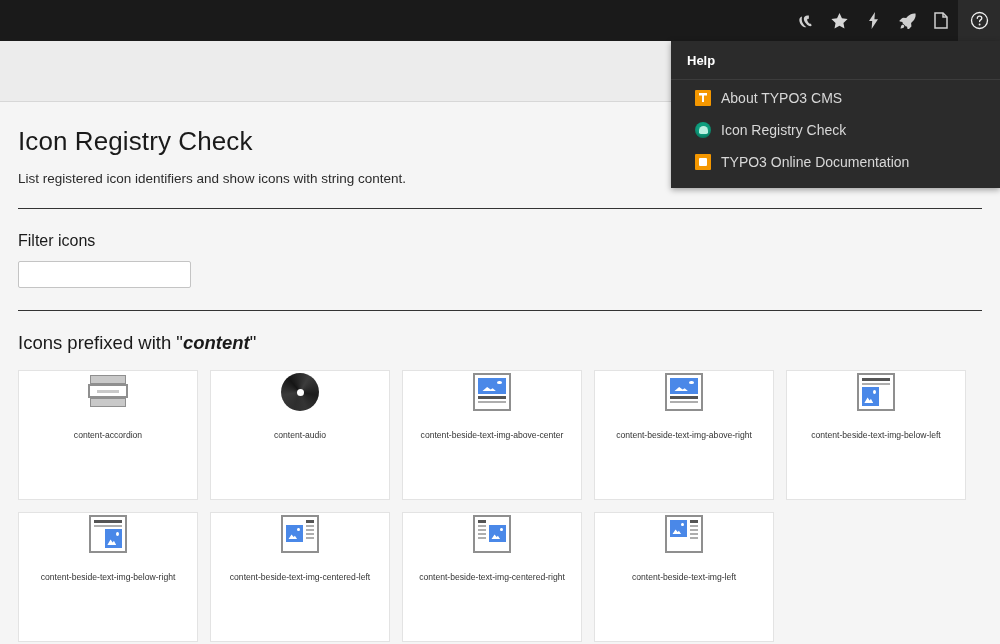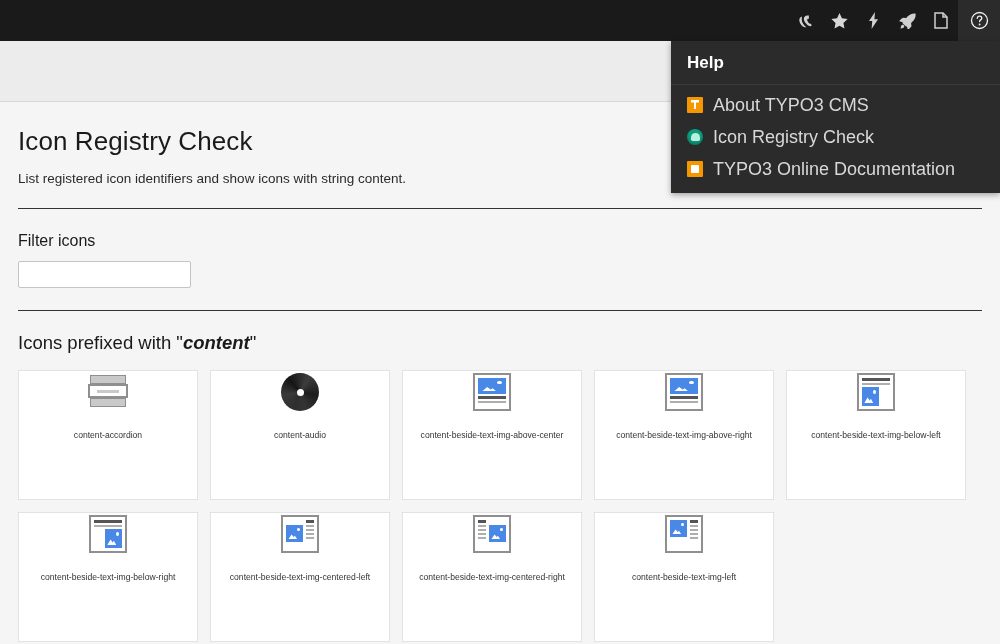--- a/index.html
+++ b/index.html
@@ -37,29 +37,29 @@
 
   
   .dropdown {
     position: absolute; left: 671px; top: 41px;
     width: 329px;
     background: #2b2b2b;
     box-shadow: 0 2px 6px rgba(0,0,0,.35);
     z-index: 50;
   }
   .dd-title {
-    color: #fff; font-weight: bold; font-size: 17px;
+    color: #fff; font-weight: bold; font-size: 13px;
     padding: 12px 16px 11px 16px;
     border-bottom: 1px solid #3c3c3c;
   }
   .dd-list { padding: 4px 0 8px 0; }
   .dd-item {
-    display: flex; align-items: center; gap: 10px;
-    padding: 6px 16px; height: 32px;
-    color: #d8d8d8; font-size: 18px;
+    display: flex; align-items: flex-start; gap: 10px;
+    padding: 6px 24px; height: 32px;
+    color: #d8d8d8; font-size: 14px;
   }
   .dd-ico { width: 16px; height: 16px; flex: 0 0 16px; position: relative; }
 
   .ico-typo3 { background: #f49700; border-radius: 1px; }
   .ico-typo3::after {
     content: ""; position: absolute; left: 4px; top: 3px;
     width: 8px; height: 9px; background: #fff;
     clip-path: polygon(0 0,100% 0,100% 28%,62% 28%,62% 100%,38% 100%,38% 28%,0 28%);
   }
   .ico-registry {

